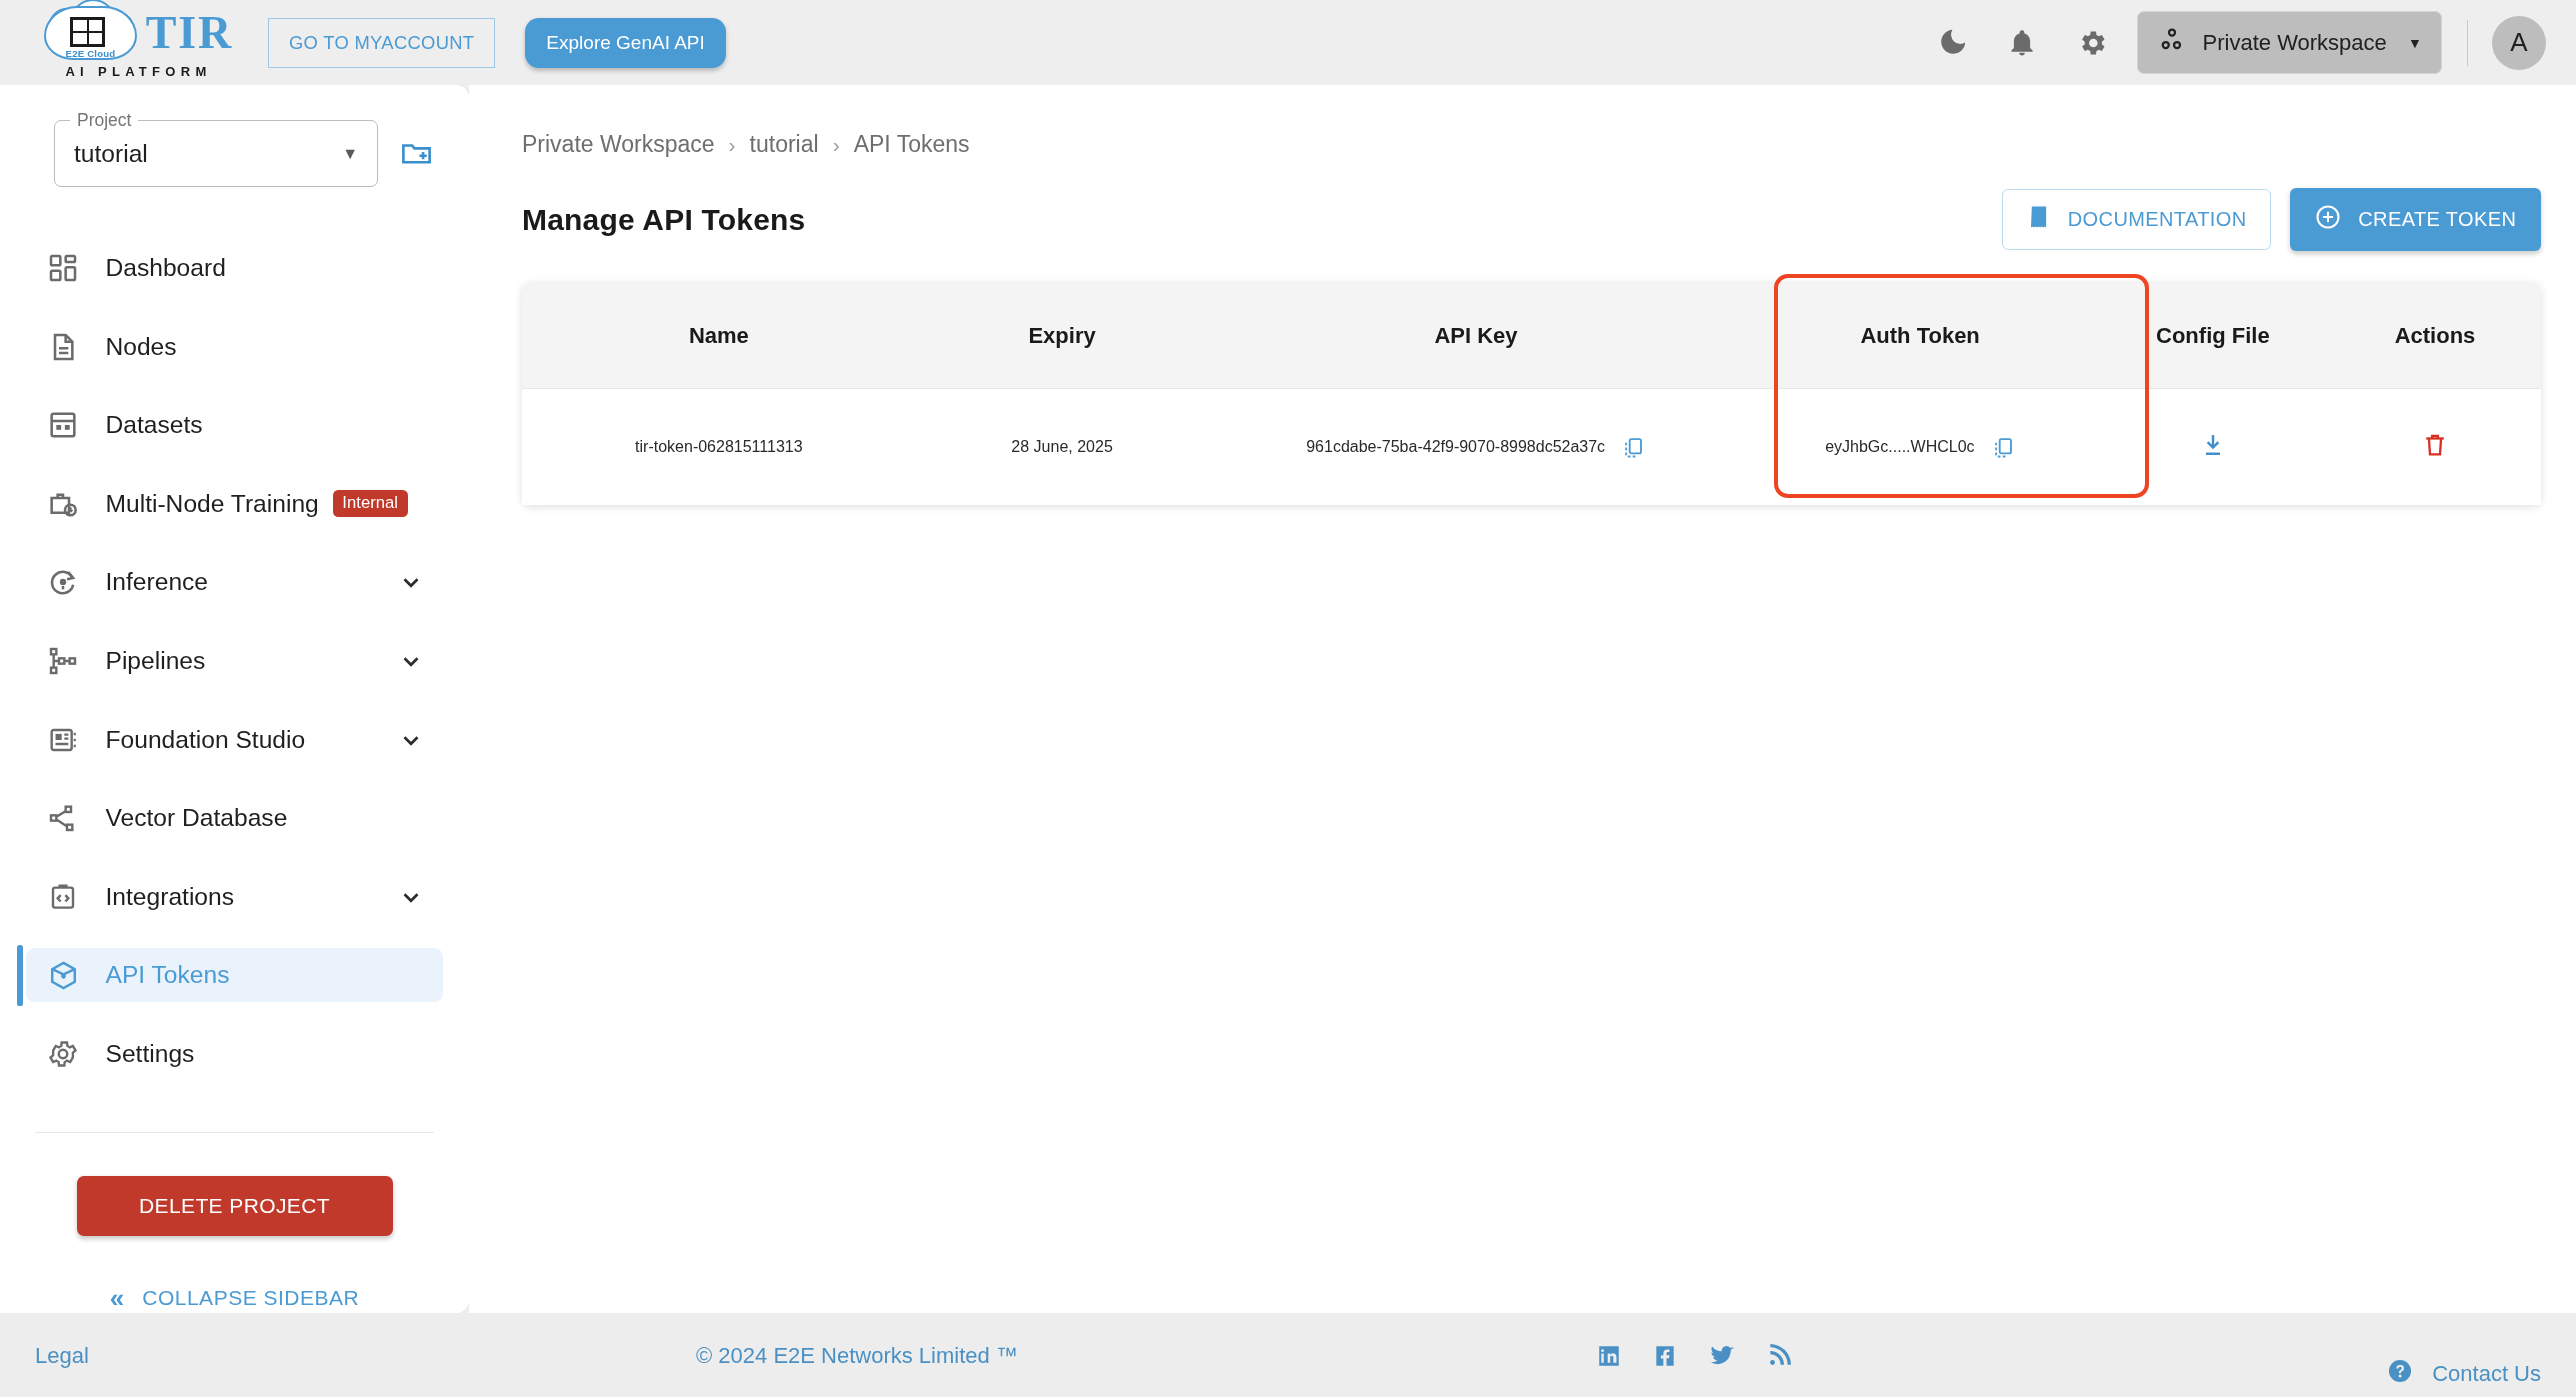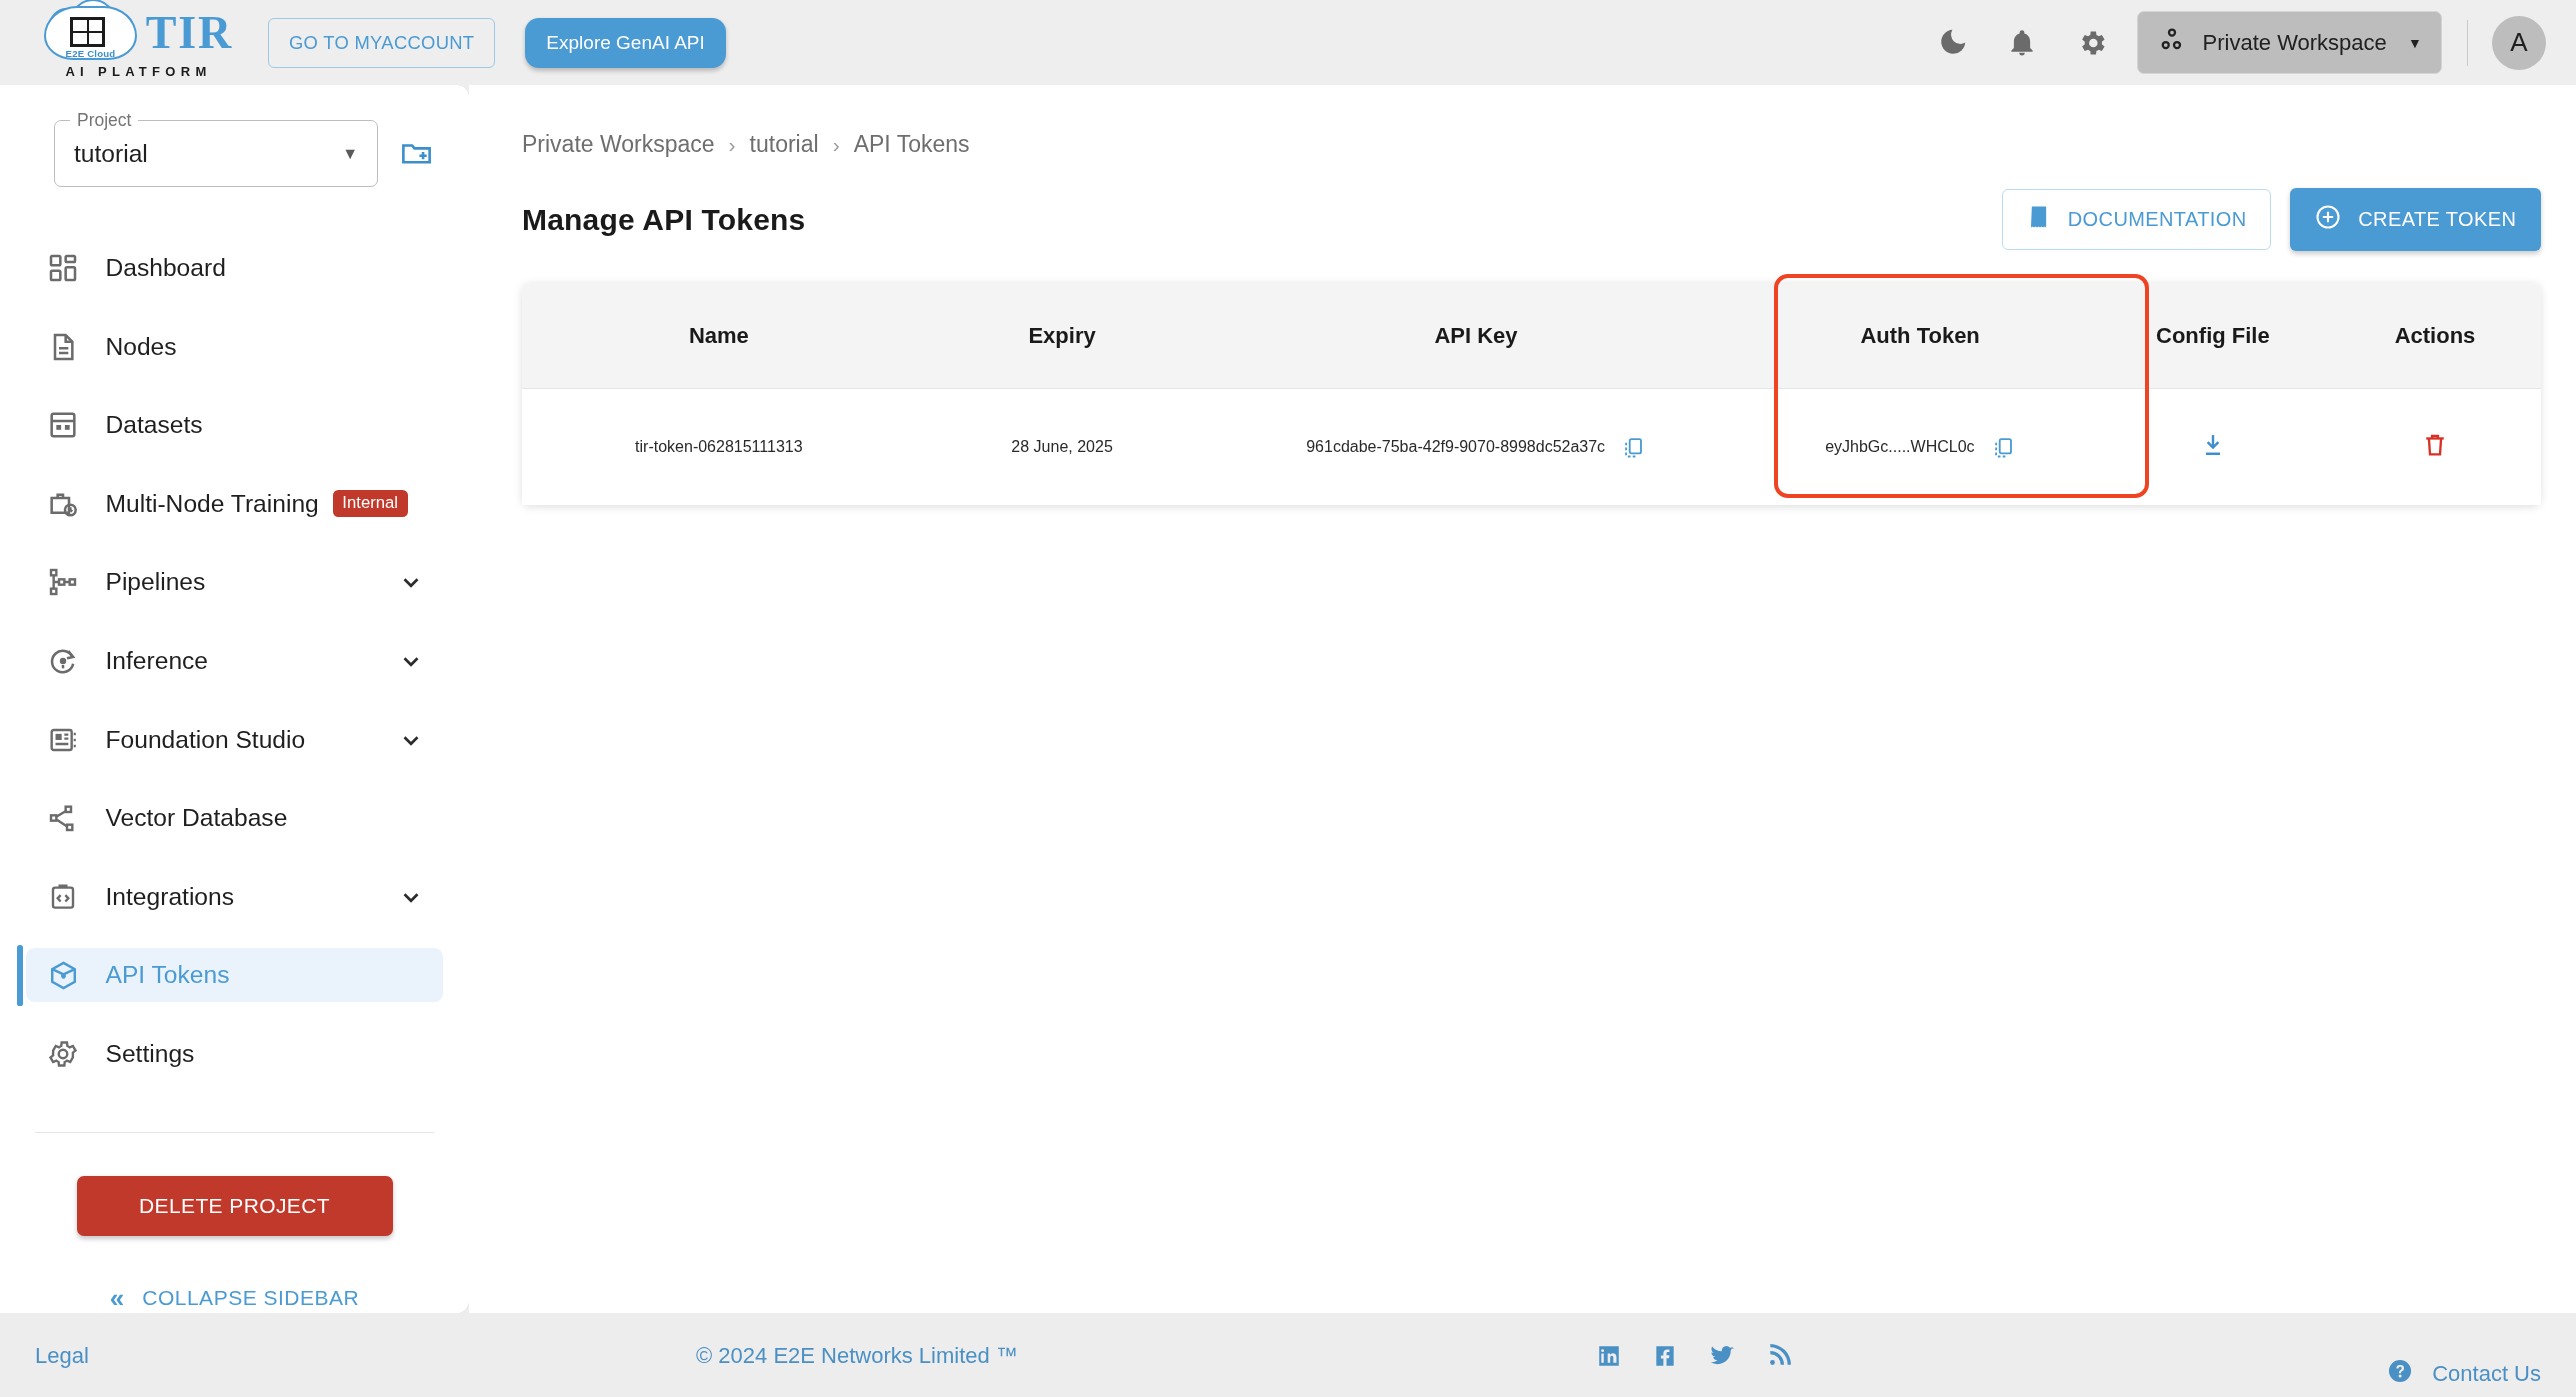--- a/index.html
+++ b/index.html
@@ -44,21 +44,21 @@
   .cloud-mark .inner i { border:1.3px solid #1b1b1b; display:block; }
   .cloud-mark .e2e {
     position:absolute; bottom:0.9px; left:0; right:0; text-align:center;
     font-size:9.6px; font-weight:bold; color:#3a8fcc; letter-spacing:0.2px; z-index:3;
   }
   .tir-text { font-family:"Liberation Serif", serif; font-size:46px; font-weight:bold; color:#4a9ad4; letter-spacing:1.8px; line-height:1; }
   .ai-platform { font-size:13px; font-weight:bold; color:#1b1b1b; letter-spacing:5.3px; margin-top:3.5px; text-align:center; }
 
   .btn-outline-acct {
     margin-left: 35px;
-    border: 0.9px solid #9ec8e6; border-radius: 6px;
+    border: 0.9px solid #9ec8e6; border-radius: 0;
     background: transparent; color: #4a9ad4;
     font-size: 18.4px; font-weight: 500; letter-spacing: 0.3px;
     padding: 13px 20px; cursor: pointer; white-space: nowrap;
   }
   .btn-genai {
     margin-left: 30px;
     background: #4a9ad4; color: #fff; border: none; border-radius: 14px;
     font-size: 19px; padding: 14px 21px; cursor: pointer;
     box-shadow: 0 2.6px 4.4px rgba(0,0,0,.22); white-space: nowrap;
   }
@@ -356,46 +356,46 @@
               <circle cx="17.5" cy="16.5" r="4"></circle>
                 <path d="M17.5 14.4v2.1l1.5 1"></path>
             </svg>
           </span>
           <span class="lbl">Multi-Node Training</span>
           <span class="badge">Internal</span>
         </div>
 
         <div class="nav-item">
           <span class="ico">
+            <svg width="32" height="32" viewBox="0 0 24 24" fill="none" stroke="currentColor" stroke-width="1.9">
+              <path d="M19 9a8 8 0 1 0 .6 5"></path>
+                <path d="M16 4.5 19.6 9 15 10"></path>
+              <circle cx="12" cy="12" r="2.4" fill="currentColor" stroke="none"></circle>
+                <path d="M12 15v2.5"></path>
+            </svg>
+          </span>
+          <span class="lbl">Inference</span>
+          <span class="chev">
+            <svg width="26" height="26" viewBox="0 0 24 24" fill="none" stroke="currentColor" stroke-width="2.4">
+                <path d="M6 9.5 12 15.5 18 9.5"></path>
+              </svg>
+          </span>
+        </div>
+
+        <div class="nav-item">
+          <span class="ico">
             <svg width="32" height="32" viewBox="0 0 24 24" fill="none" stroke="currentColor" stroke-width="1.8">
               <rect x="3" y="3" width="4" height="4"></rect>
                 <rect x="3" y="17" width="4" height="4"></rect>
               <rect x="9" y="10" width="4" height="4"></rect>
                 <rect x="17" y="10" width="4" height="4"></rect>
               <path d="M5 7v10M5 12h4M13 12h4"></path>
             </svg>
           </span>
           <span class="lbl">Pipelines</span>
-          <span class="chev">
-            <svg width="26" height="26" viewBox="0 0 24 24" fill="none" stroke="currentColor" stroke-width="2.4">
-                <path d="M6 9.5 12 15.5 18 9.5"></path>
-              </svg>
-          </span>
-        </div>
-
-        <div class="nav-item">
-          <span class="ico">
-            <svg width="32" height="32" viewBox="0 0 24 24" fill="none" stroke="currentColor" stroke-width="1.9">
-              <path d="M19 9a8 8 0 1 0 .6 5"></path>
-                <path d="M16 4.5 19.6 9 15 10"></path>
-              <circle cx="12" cy="12" r="2.4" fill="currentColor" stroke="none"></circle>
-                <path d="M12 15v2.5"></path>
-            </svg>
-          </span>
-          <span class="lbl">Inference</span>
           <span class="chev">
             <svg width="26" height="26" viewBox="0 0 24 24" fill="none" stroke="currentColor" stroke-width="2.4">
                 <path d="M6 9.5 12 15.5 18 9.5"></path>
               </svg>
           </span>
         </div>
 
         <div class="nav-item">
           <span class="ico">
             <svg width="32" height="32" viewBox="0 0 24 24" fill="none" stroke="currentColor" stroke-width="1.8">

